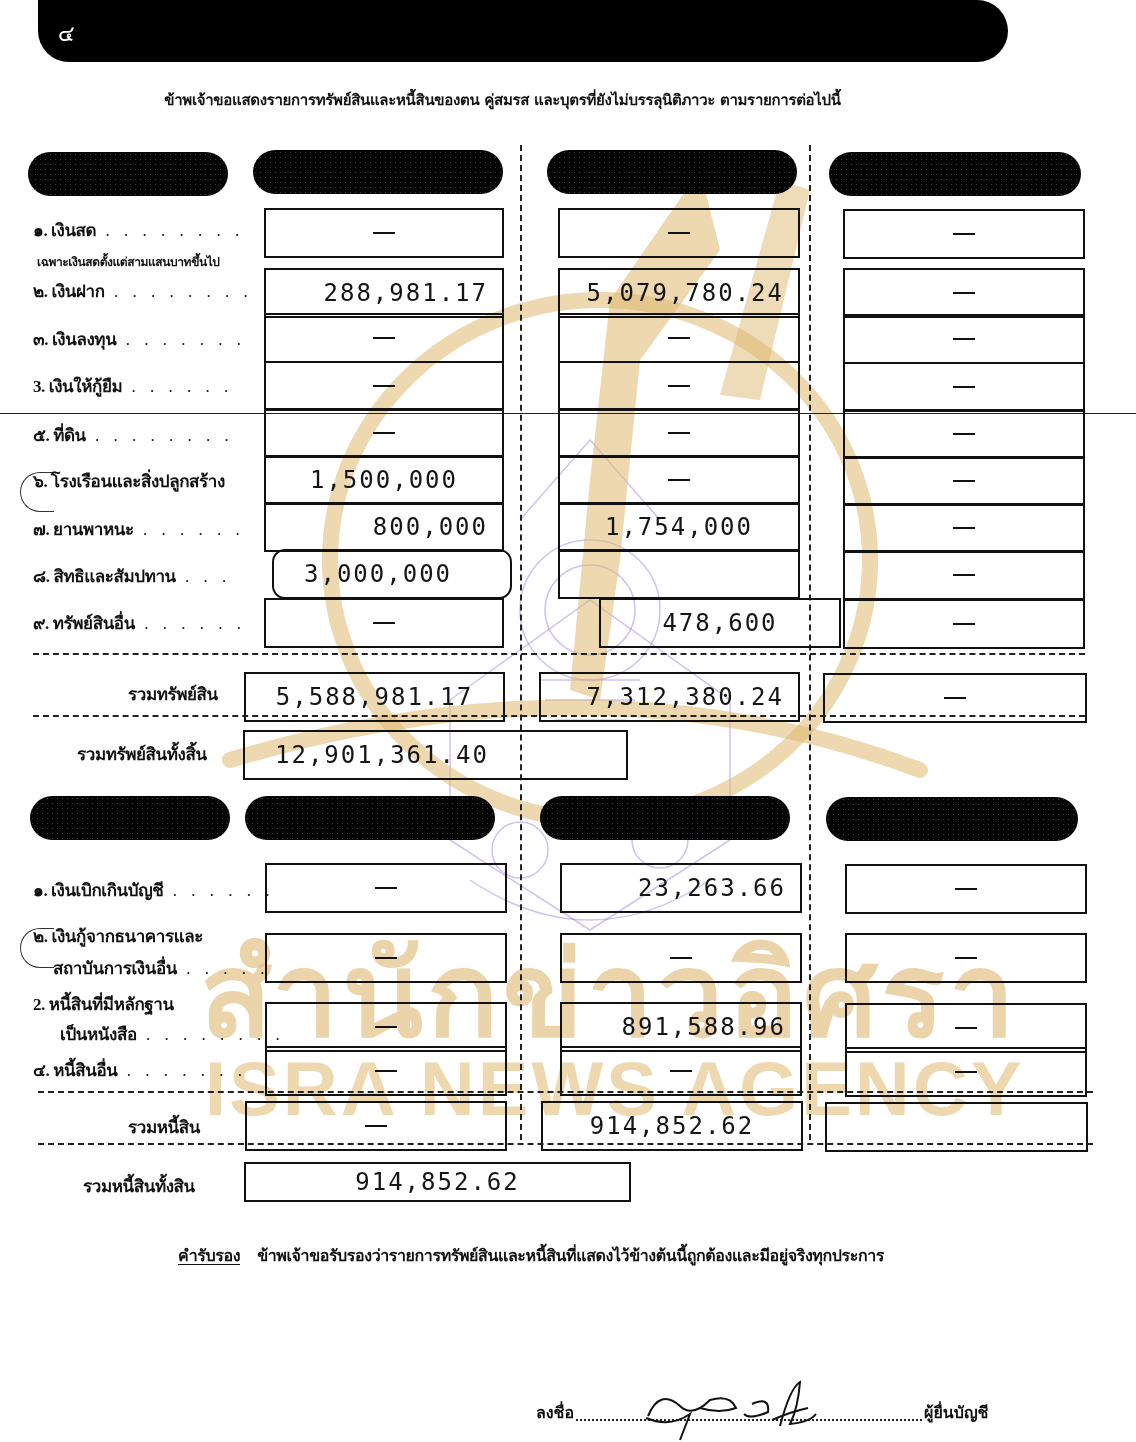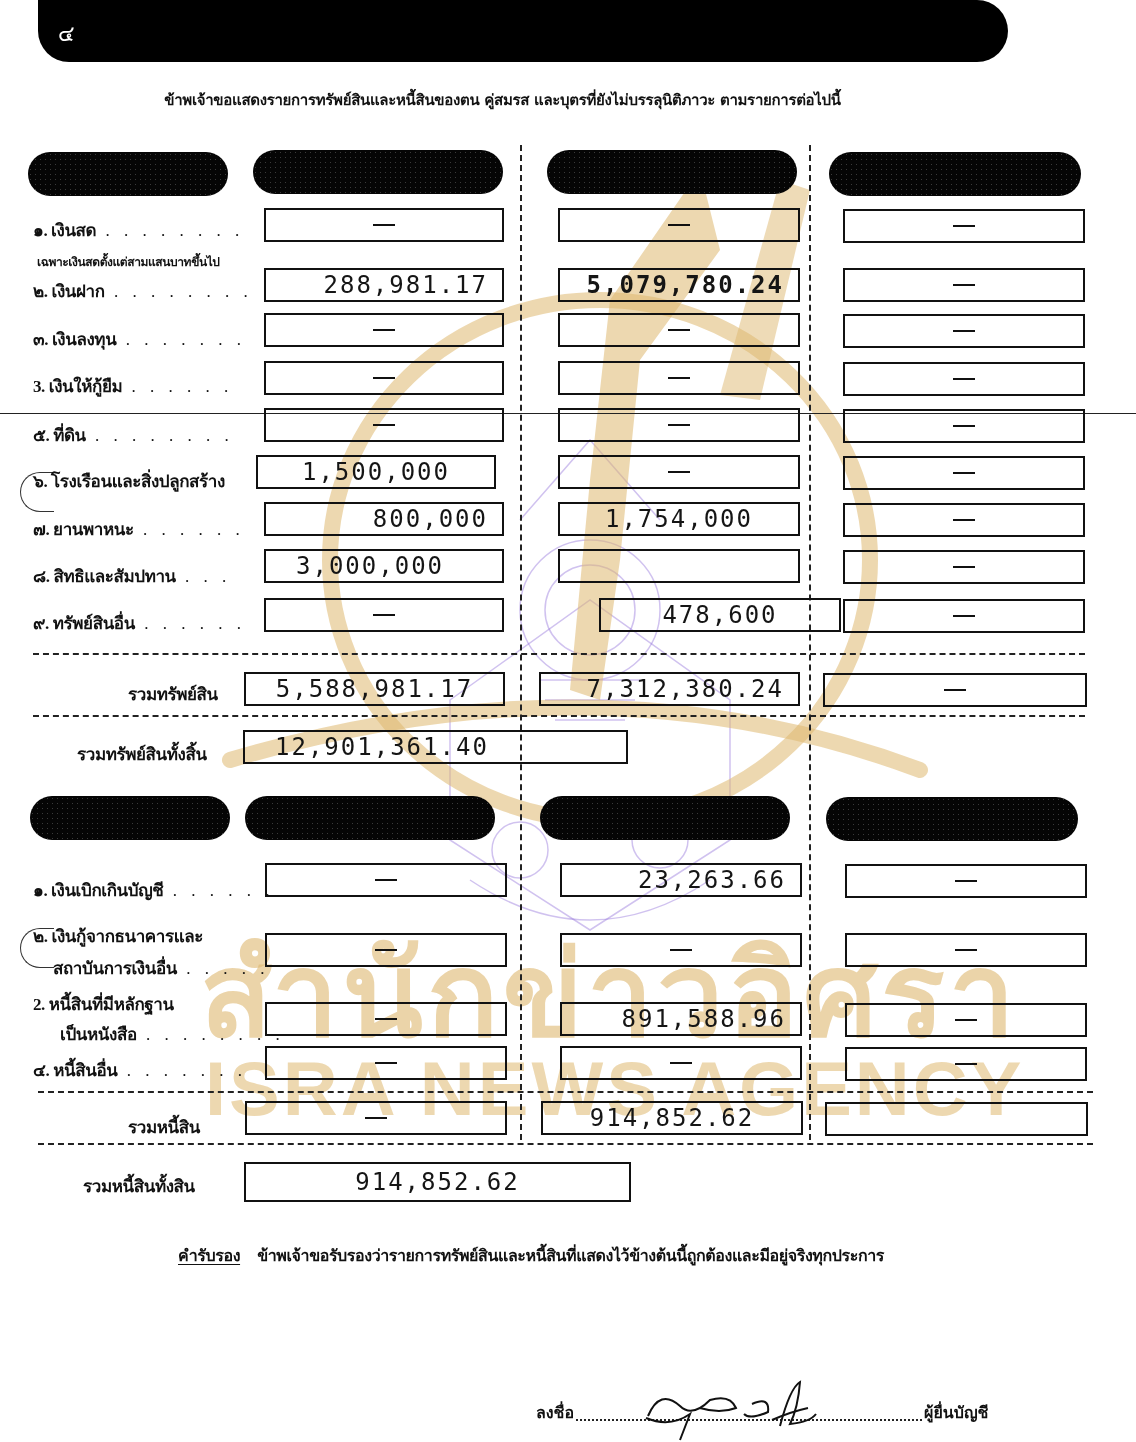--- a/index.html
+++ b/index.html
@@ -27,21 +27,21 @@
   }
 
   .label {
     position: absolute; font-size: 17px; font-weight: bold; white-space: nowrap;
     font-family: Liberation Serif, serif; letter-spacing: -0.4px;
   }
   .label .dots { letter-spacing: 5px; font-weight: normal; }
   .sublabel { position: absolute; font-size: 12px; font-weight: bold; white-space: nowrap; letter-spacing: -0.4px; }
 
   .box {
-    position: absolute; height: 34px; border: 2px solid #111; background: transparent;
+    position: absolute; height: 50px; border: 2px solid #111; background: transparent;
     display: flex; align-items: center; justify-content: center;
     font-family: "DejaVu Sans Mono", monospace; font-size: 24px; color: #151515;
     letter-spacing: 2px;
   }
   .box.right { justify-content: flex-end; padding-right: 14px; }
   .box.left { justify-content: flex-start; padding-left: 30px; }
   .box .dash { display: inline-block; width: 22px; height: 2px; background: #111; }
 
   .vdash {
     position: absolute; width: 0; border-left: 2px dashed #222;
@@ -127,21 +127,21 @@
   </div>
 <div class="box" style="left:558px; top:208px; width:242px;">
     <span class="dash"></span>
   </div>
 <div class="box" style="left:843px; top:209px; width:242px;">
     <span class="dash"></span>
   </div>
 
 <div class="label" style="left:33px; top:277px;"><span>๒. เงินฝาก</span><span class="dots"> . . . . . . . .</span></div>
 <div class="box right" style="left:264px; top:268px; width:240px;">288,981.17</div>
-<div class="box right" style="left:558px; top:268px; width:242px;font-weight:bold;">5,079,780.24</div>
+<div class="box right" style="left:558px; top:268px; width:242px;">5,079,780.24</div>
 <div class="box" style="left:843px; top:268px; width:242px;">
     <span class="dash"></span>
   </div>
 
 <div class="label" style="left:33px; top:325px;"><span>๓.  เงินลงทุน</span><span class="dots"> . . . . . . .</span></div>
 <div class="box" style="left:264px; top:313px; width:240px;">
     <span class="dash"></span>
   </div>
 <div class="box" style="left:558px; top:313px; width:242px;">
     <span class="dash"></span>
@@ -167,37 +167,37 @@
   </div>
 <div class="box" style="left:558px; top:408px; width:242px;">
     <span class="dash"></span>
   </div>
 <div class="box" style="left:843px; top:409px; width:242px;">
     <span class="dash"></span>
   </div>
 
 <div class="punch" style="left:20px; top:472px;"></div>
 <div class="label" style="left:33px; top:467px;"><span>๖.  โรงเรือนและสิ่งปลูกสร้าง</span><span class="dots"></span></div>
-<div class="box" style="left:256px; top:455px; width:240px;">1,500,000</div>
+<div class="box" style="left:264px; top:455px; width:240px;">1,500,000</div>
 <div class="box" style="left:558px; top:455px; width:242px;">
     <span class="dash"></span>
   </div>
 <div class="box" style="left:843px; top:456px; width:242px;">
     <span class="dash"></span>
   </div>
 
 <div class="label" style="left:33px; top:515px;"><span>๗.  ยานพาหนะ</span><span class="dots"> . . . . . .</span></div>
 <div class="box right" style="left:264px; top:502px; width:240px;">800,000</div>
 <div class="box" style="left:558px; top:502px; width:242px;">1,754,000</div>
 <div class="box" style="left:843px; top:503px; width:242px;">
     <span class="dash"></span>
   </div>
 
 <div class="label" style="left:33px; top:562px;"><span>๘.  สิทธิและสัมปทาน</span><span class="dots"> . . .</span></div>
-<div class="box left" style="left:264px; top:549px; width:240px;">3,000,000</div>
+<div class="box left" style="left:272px; top:549px; width:240px;border-radius:13px;">3,000,000</div>
 <div class="box" style="left:558px; top:549px; width:242px;"></div>
 <div class="box" style="left:843px; top:550px; width:242px;">
     <span class="dash"></span>
   </div>
 
 <div class="label" style="left:33px; top:609px;"><span>๙.  ทรัพย์สินอื่น</span><span class="dots"> . . . . . .</span></div>
 <div class="box" style="left:264px; top:598px; width:240px;">
     <span class="dash"></span>
   </div>
 <div class="box" style="left:558px; top:598px; width:242px;margin-left:41px;">478,600</div>

